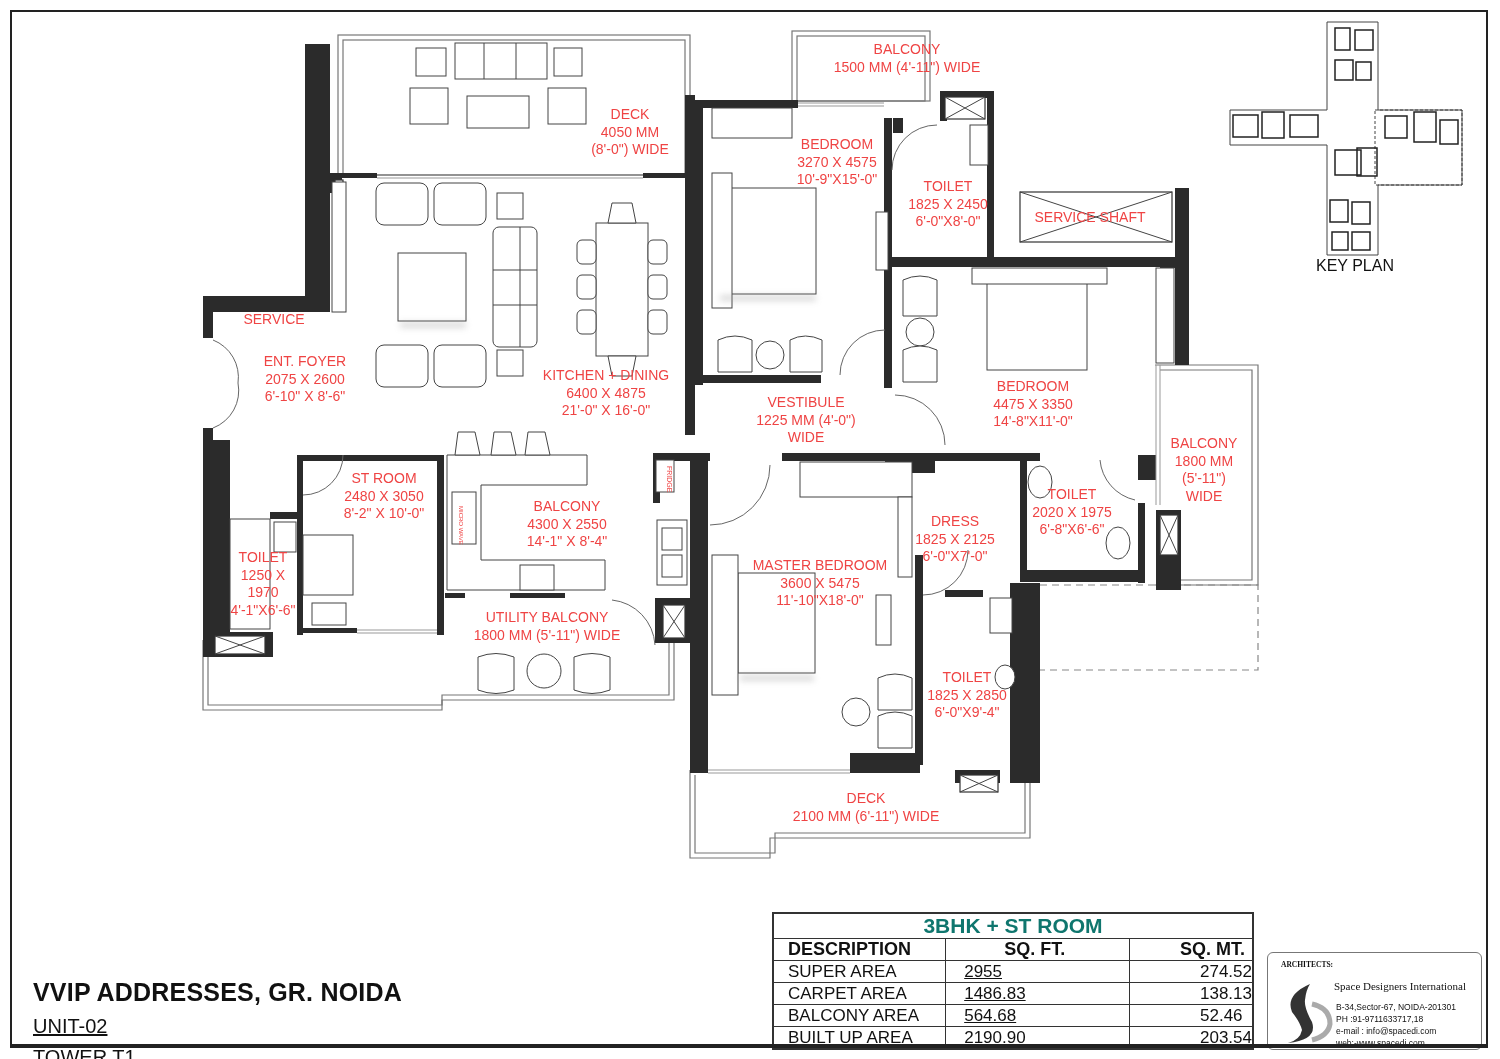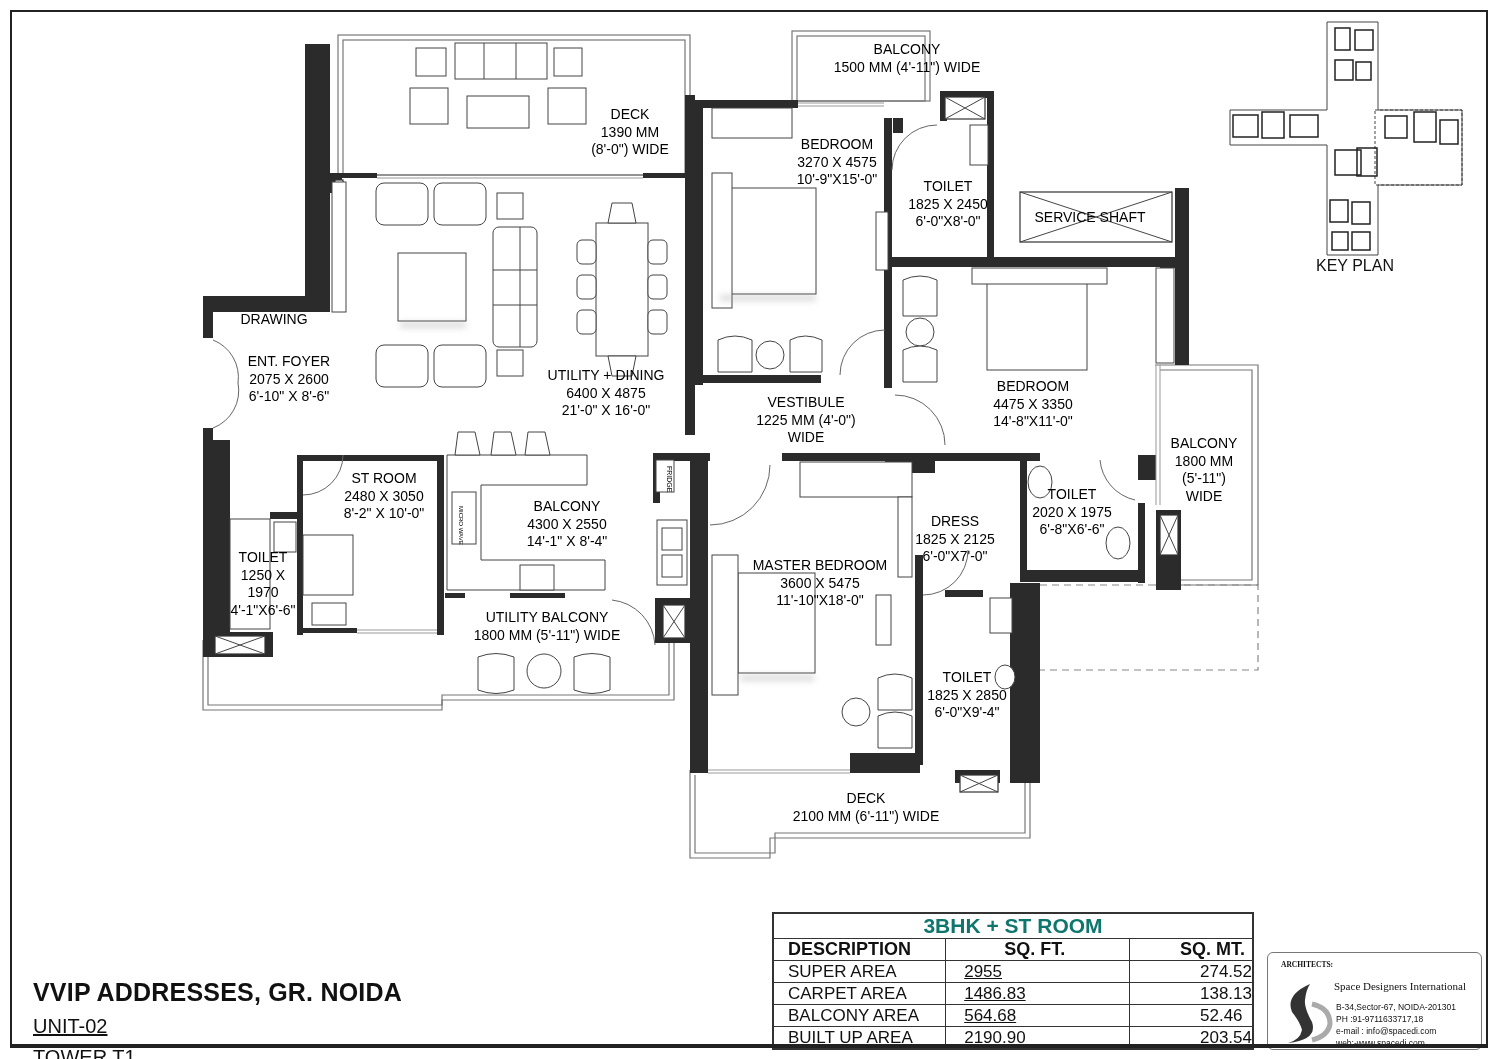--- a/index.html
+++ b/index.html
@@ -1,19 +1,19 @@
 <!DOCTYPE html>
 <html><head>
 <meta charset="utf-8">
 <style>
   html,body{margin:0;padding:0;background:#fff;}
   body{width:1500px;height:1059px;position:relative;overflow:hidden;font-family:"Liberation Sans",sans-serif;color:#111;}
   .frame{position:absolute;left:10px;top:10px;width:1478px;height:1036px;border:2px solid #222;box-sizing:border-box;}
   svg.plan{position:absolute;left:0;top:0;}
-  .lbl{position:absolute;text-align:center;font-size:14px;line-height:17.5px;color:#000000;white-space:nowrap;transform:translateX(-50%);}
+  .lbl{position:absolute;text-align:center;font-size:14px;line-height:17.5px;color:#ef4444;white-space:nowrap;transform:translateX(-50%);}
   .lbl div{display:block;}
   .title-block{position:absolute;left:33px;top:978px;}
   .proj-title{font-size:25px;font-weight:bold;letter-spacing:0.2px;}
   .sub{font-size:20px;text-decoration:underline;margin-top:8px;display:block;}
   .area-table{position:absolute;left:772px;top:912px;width:482px;border-collapse:collapse;border:2px solid #333;}
   .area-table td,.area-table th{border:1.5px solid #333;padding:0 0 0 14px;height:21px;font-size:17px;text-align:left;font-weight:normal;}
   .area-table th{font-weight:bold;font-size:18px;}
   .area-table .cap{font-weight:bold;font-size:21px;color:#0f766e;text-align:center;padding:0;height:24px;}
   .area-table td.num{padding-left:18px;text-decoration:underline;}
   .area-table td.num2{padding-left:70px;}
@@ -256,50 +256,50 @@
         <rect x="1352" y="232" width="18" height="18"></rect>
     </g>
   </g>
 
   <path d="M1310 984 Q1285 995 1292 1012 Q1300 1022 1302 1030 Q1300 1040 1288 1043 Q1318 1040 1312 1022 Q1304 1008 1305 1000 Q1306 990 1310 984 Z" fill="#333"></path>
   <path d="M1312 1004 Q1330 1008 1330 1024 Q1328 1036 1312 1040" fill="none" stroke="#aaa" stroke-width="5"></path>
 </svg>
 
 <div class="lbl" style="left:630px;top:106px;">
   <div>DECK</div>
-  <div>1390 MM</div>
+  <div>4050 MM</div>
   <div>(8'-0") WIDE</div>
 </div>
 <div class="lbl" style="left:907px;top:41px;">
   <div>BALCONY</div>
   <div>1500 MM (4'-11") WIDE</div>
 </div>
 <div class="lbl" style="left:837px;top:136px;">
   <div>BEDROOM</div>
   <div>3270 X 4575</div>
   <div>10'-9"X15'-0"</div>
 </div>
 <div class="lbl" style="left:948px;top:178px;">
   <div>TOILET</div>
   <div>1825 X 2450</div>
   <div>6'-0"X8'-0"</div>
 </div>
 <div class="lbl" style="left:1090px;top:209px;">
   <div>SERVICE SHAFT</div>
 </div>
 <div class="lbl" style="left:274px;top:311px;">
-  <div>DRAWING</div>
-</div>
-<div class="lbl" style="left:289px;top:353px;">
+  <div>SERVICE</div>
+</div>
+<div class="lbl" style="left:305px;top:353px;">
   <div>ENT. FOYER</div>
   <div>2075 X 2600</div>
   <div>6'-10" X 8'-6"</div>
 </div>
 <div class="lbl" style="left:606px;top:367px;">
-  <div>UTILITY + DINING</div>
+  <div>KITCHEN + DINING</div>
   <div>6400 X 4875</div>
   <div>21'-0" X 16'-0"</div>
 </div>
 <div class="lbl" style="left:806px;top:394px;">
   <div>VESTIBULE</div>
   <div>1225 MM (4'-0")</div>
   <div>WIDE</div>
 </div>
 <div class="lbl" style="left:1033px;top:378px;">
   <div>BEDROOM</div>

